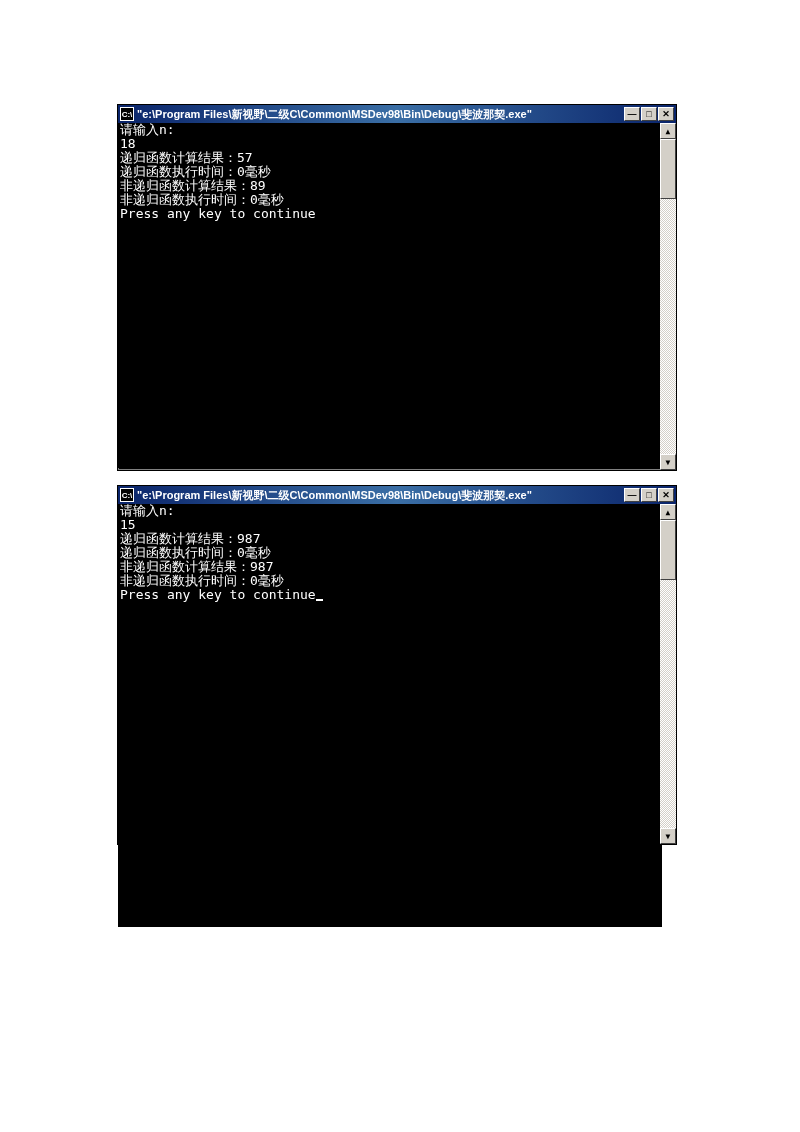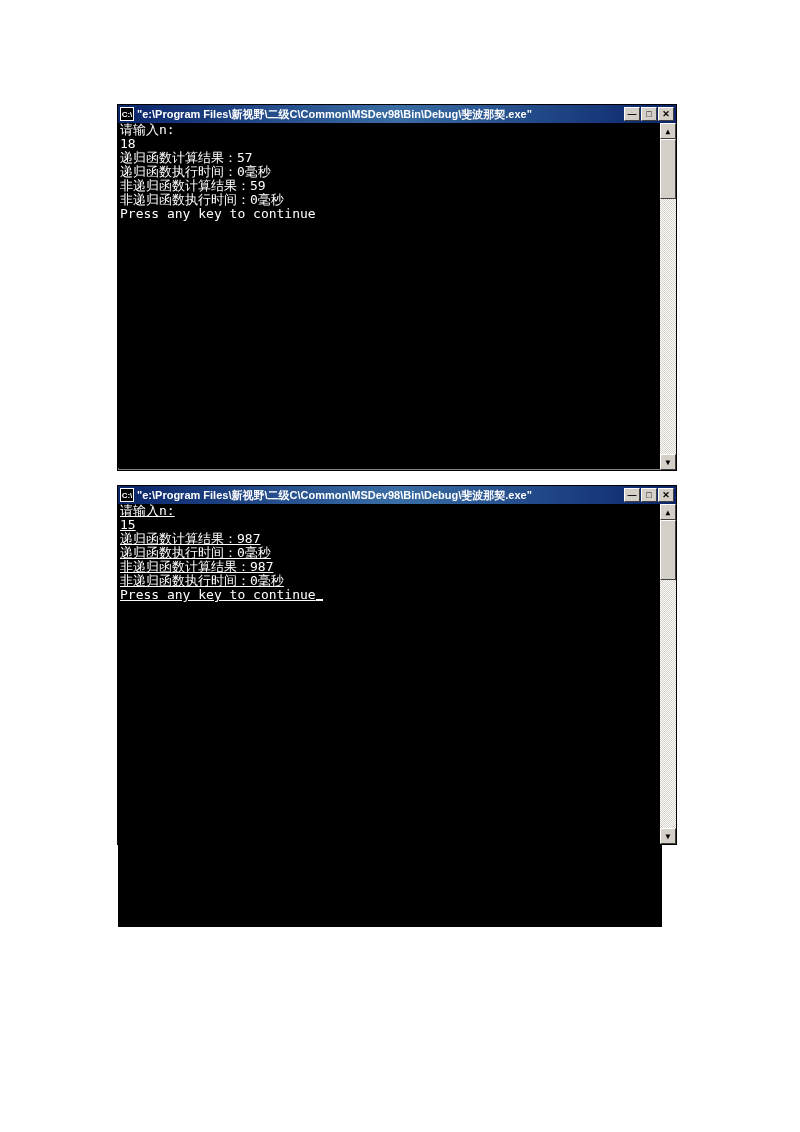--- a/index.html
+++ b/index.html
@@ -122,40 +122,40 @@
     display: inline-block;
     width: 7px;
     height: 2px;
     background: #fff;
     vertical-align: bottom;
     margin-bottom: 1px;
   }
   #win1 { left: 117px; top: 104px; width: 558px; height: 365px; }
   #win1 .console-body { width: 540px; height: 345px; }
   #win2 { left: 117px; top: 485px; width: 558px; height: 358px; }
-  #win2 .console-body { width: 540px; height: 423px; text-decoration: underline; }
+  #win2 .console-body { width: 540px; height: 423px; }
 </style>
 </head>
 <body>
 
 <div id="win1" class="console-window">
   <div class="titlebar">
     <div class="titlebar-icon">C:\</div>
     <div class="titlebar-text">"e:\Program Files\新视野\二级C\Common\MSDev98\Bin\Debug\斐波那契.exe"</div>
     <div class="titlebar-buttons">
       <div class="titlebar-btn">—</div>
       <div class="titlebar-btn">□</div>
       <div class="titlebar-btn">✕</div>
     </div>
   </div>
   <div class="console-body"><span>请输入n:</span>
 <span>18</span>
 <span>递归函数计算结果：57</span>
 <span>递归函数执行时间：0毫秒</span>
-<span>非递归函数计算结果：59</span>
+<span>非递归函数计算结果：89</span>
 <span>非递归函数执行时间：0毫秒</span>
 <span>Press any key to continue</span></div>
   <div class="scrollbar-v">
     <div class="scroll-btn">▲</div>
     <div class="scroll-track">
       <div class="scroll-thumb"></div>
     </div>
     <div class="scroll-btn">▼</div>
   </div>
 </div>

